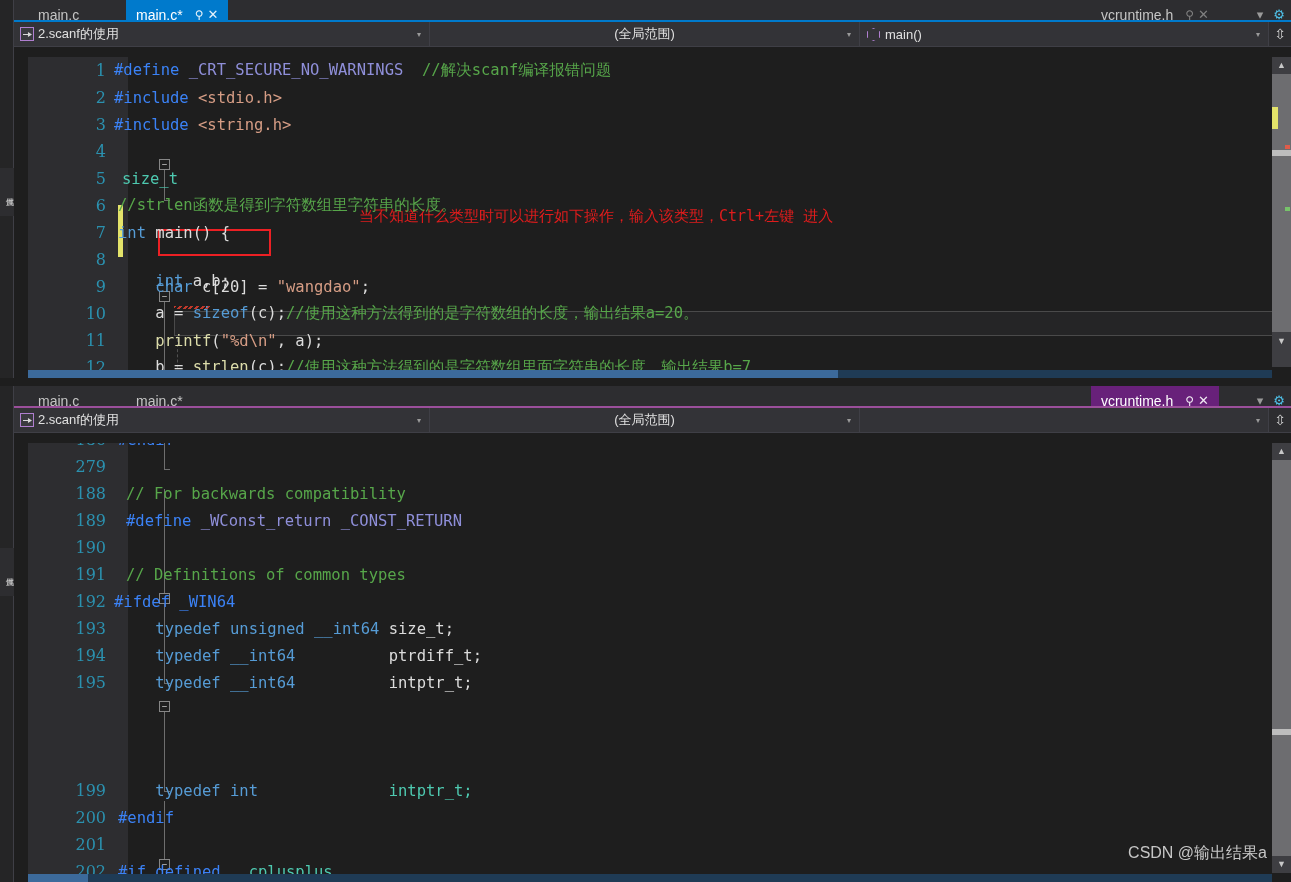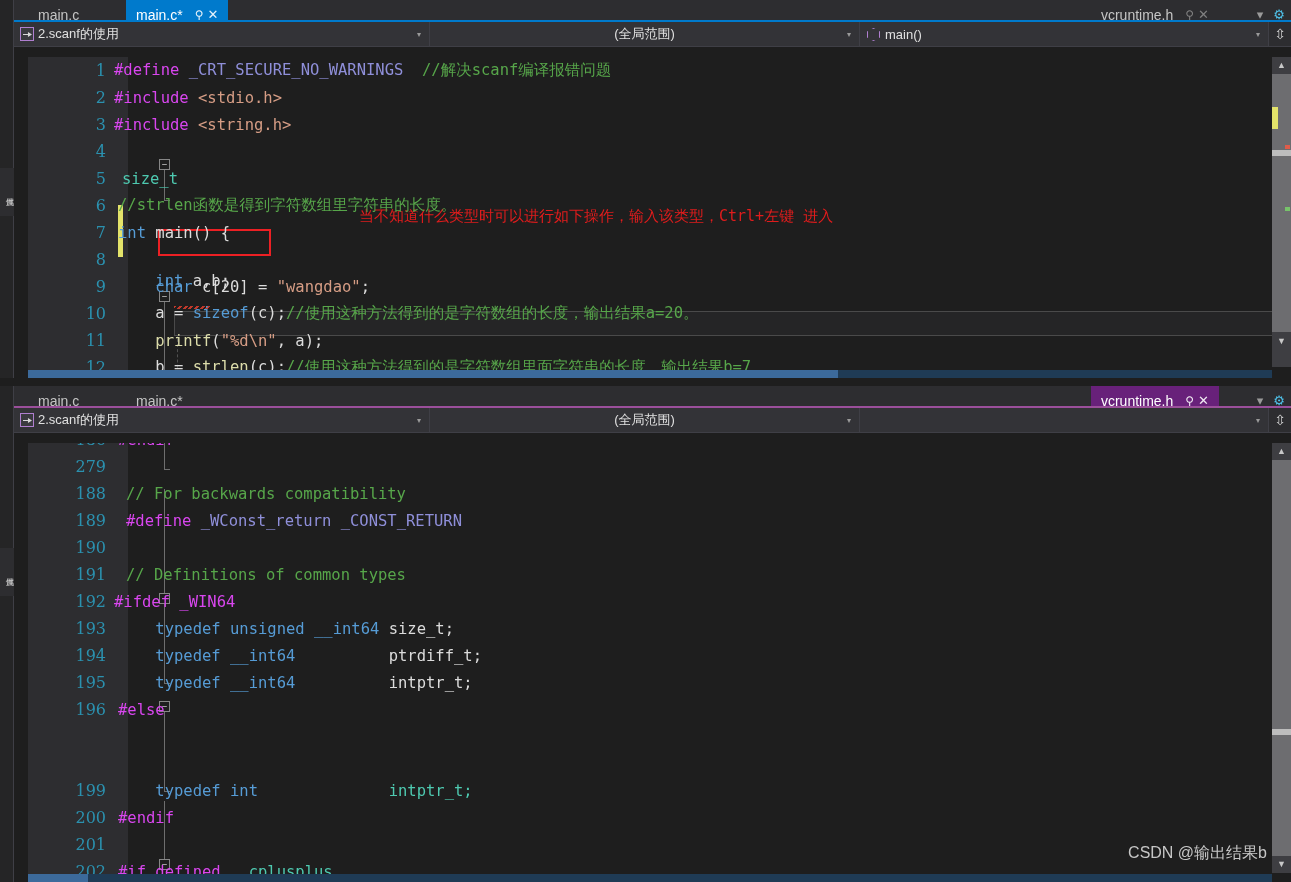--- a/index.html
+++ b/index.html
@@ -93,21 +93,21 @@
     display: flex; align-items: center;
   }
   .lnum {
     width: 100px; text-align: right; padding-right: 8px;
     color: #2b91af; font-size: 16px; flex: none;
     font-family: "DejaVu Serif", serif;
   }
   .ltext { white-space: pre; color: #d4d4d4; position: relative; }
 
   
-  .c-pp     { color: #d946ef; }
+  .c-pp     { color: #3b82f6; }
   .c-macro  { color: #8f8fd9; }
   .c-comment{ color: #57a64a; }
   .c-kw     { color: #569cd6; }
   .c-type   { color: #4ec9b0; }
   .c-str    { color: #d69d85; }
   .c-fn     { color: #dcdcaa; }
   .c-plain  { color: #dcdcdc; }
   .c-inc    { color: #d69d85; }
 
   
@@ -395,24 +395,20 @@
           <span class="ltext" style="margin-left:4px;">    <span class="c-kw">typedef</span> <span class="c-kw">unsigned</span> <span class="c-kw">__int64</span> <span class="c-plain">size_t;</span></span>
         </div>
         <div class="ln" style="top:199px;">
           <span class="lnum">194</span>
           <span class="ltext" style="margin-left:4px;">    <span class="c-kw">typedef</span> <span class="c-kw">__int64</span>          <span class="c-plain">ptrdiff_t;</span></span>
         </div>
         <div class="ln" style="top:226px;">
           <span class="lnum">195</span>
           <span class="ltext" style="margin-left:4px;">    <span class="c-kw">typedef</span> <span class="c-kw">__int64</span>          <span class="c-plain">intptr_t;</span></span>
         </div>
-        <div class="ln" style="top:253px;">
-          <span class="lnum">196</span>
-          <span class="ltext" style="margin-left:4px;"><span class="c-pp">#else</span></span>
-        </div>
         <div class="ln" style="top:334px;">
           <span class="lnum">199</span>
           <span class="ltext" style="margin-left:4px;">    <span class="c-kw">typedef</span> <span class="c-kw">int</span>              <span class="c-type">intptr_t;</span></span>
         </div>
         <div class="ln" style="top:361px;">
           <span class="lnum">200</span>
           <span class="ltext" style="margin-left:4px;"><span class="c-pp">#endif</span></span>
         </div>
         <div class="ln" style="top:388px;">
           <span class="lnum">201</span>
@@ -430,15 +426,15 @@
         <div class="thumb" style="top:286px;height:6px;"></div>
         <div class="arrow" style="top:413px;">▼</div>
       </div>
 
       <div class="hsb" style="left:14px;top:431px;width:1244px;">
         <div class="hthumb" style="left:0;width:60px;"></div>
       </div>
     </div>
   </div>
 
-  <div class="watermark" style="right:24px;bottom:18px;">CSDN @输出结果b</div>
+  <div class="watermark" style="right:24px;bottom:18px;">CSDN @输出结果a</div>
 
 </div>
 
 </body></html>

